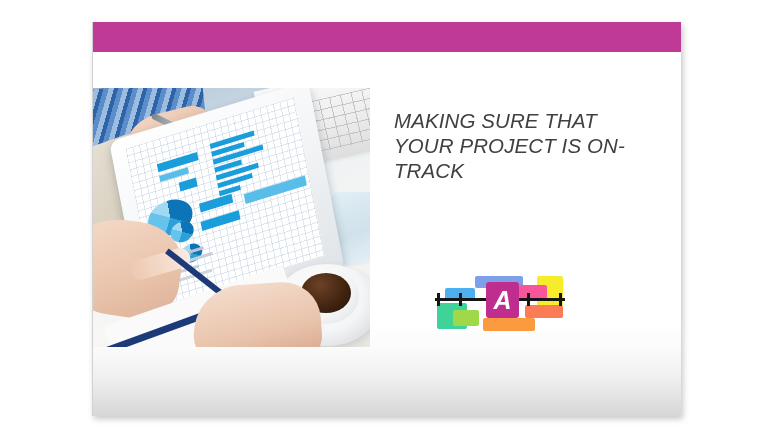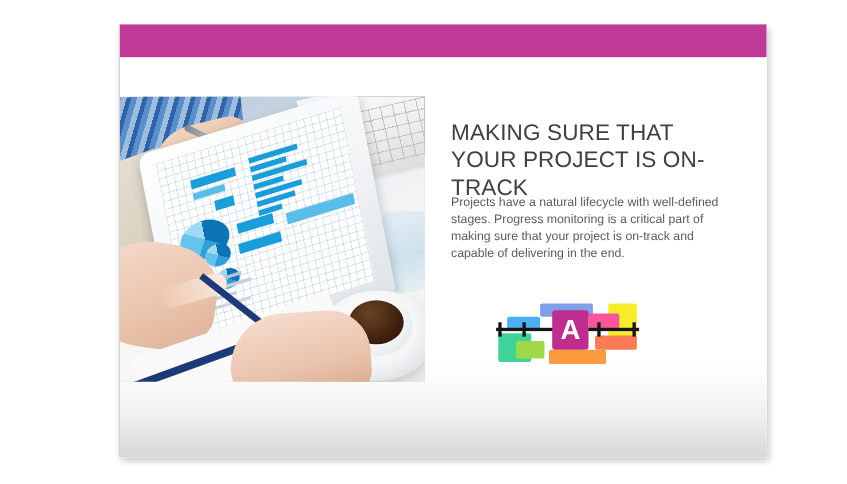--- a/index.html
+++ b/index.html
@@ -17,28 +17,29 @@
   #stage {
     position: relative;
     width: 770px;
     height: 440px;
     background: #ffffff;
   }
 
   
   #slide {
     position: absolute;
-    left: 108px;
+    left: 92px;
     top: 22px;
     width: 588px;
     height: 394px;
     background: linear-gradient(to bottom, #ffffff 0px, #ffffff 300px, #fbfbfb 325px, #f0f0f0 355px, #d8d8d8 392px);
     box-shadow: 2px 3px 6px rgba(0,0,0,0.22);
     border-left: 1px solid #d2d2d2;
     overflow: hidden;
+    font-style: italic;
   }
 
   
   #header-band {
     position: absolute;
     left: 0px;
     top: 0px;
     width: 588px;
     height: 30px;
     background: #bf3a96;
@@ -315,21 +316,20 @@
       <div class="ph-layer cup"></div>
       <div class="ph-layer coffee"></div>
       <div class="ph-layer notepad"></div>
       <div class="ph-layer navy1"></div>
       <div class="ph-layer navy2"></div>
       <div class="ph-layer pen"></div>
       <div class="ph-layer hand-bottom"></div>
     </div>
 
     <div id="title" style="color: rgb(64, 64, 64);">MAKING SURE THAT YOUR PROJECT IS ON-TRACK</div>
-    <div id="body-text" style="color: rgb(90, 90, 90);">Projects have a natural lifecycle with well-defined stages. Progress monitoring is a critical part of making sure that your project is on-track and capable of delivering in the end.</div>
 
     <div id="gantt">
       <div id="gantt-bars">
           <div class="g" style="left: 12px; top: 18px; width: 30px; height: 12px; background: rgb(78, 175, 240);"></div>
           <div class="g" style="left: 42px; top: 6px; width: 48px; height: 12px; background: rgb(127, 159, 232);"></div>
           <div class="g" style="left: 4px; top: 33px; width: 30px; height: 26px; background: rgb(63, 211, 154);"></div>
           <div class="g" style="left: 20px; top: 40px; width: 26px; height: 16px; background: rgb(159, 217, 74);"></div>
           <div class="g" style="left: 104px; top: 6px; width: 26px; height: 30px; background: rgb(247, 236, 44);"></div>
           <div class="g" style="left: 86px; top: 15px; width: 28px; height: 14px; background: rgb(249, 85, 154);"></div>
           <div class="g" style="left: 92px; top: 35px; width: 38px; height: 13px; background: rgb(250, 123, 85);"></div>

